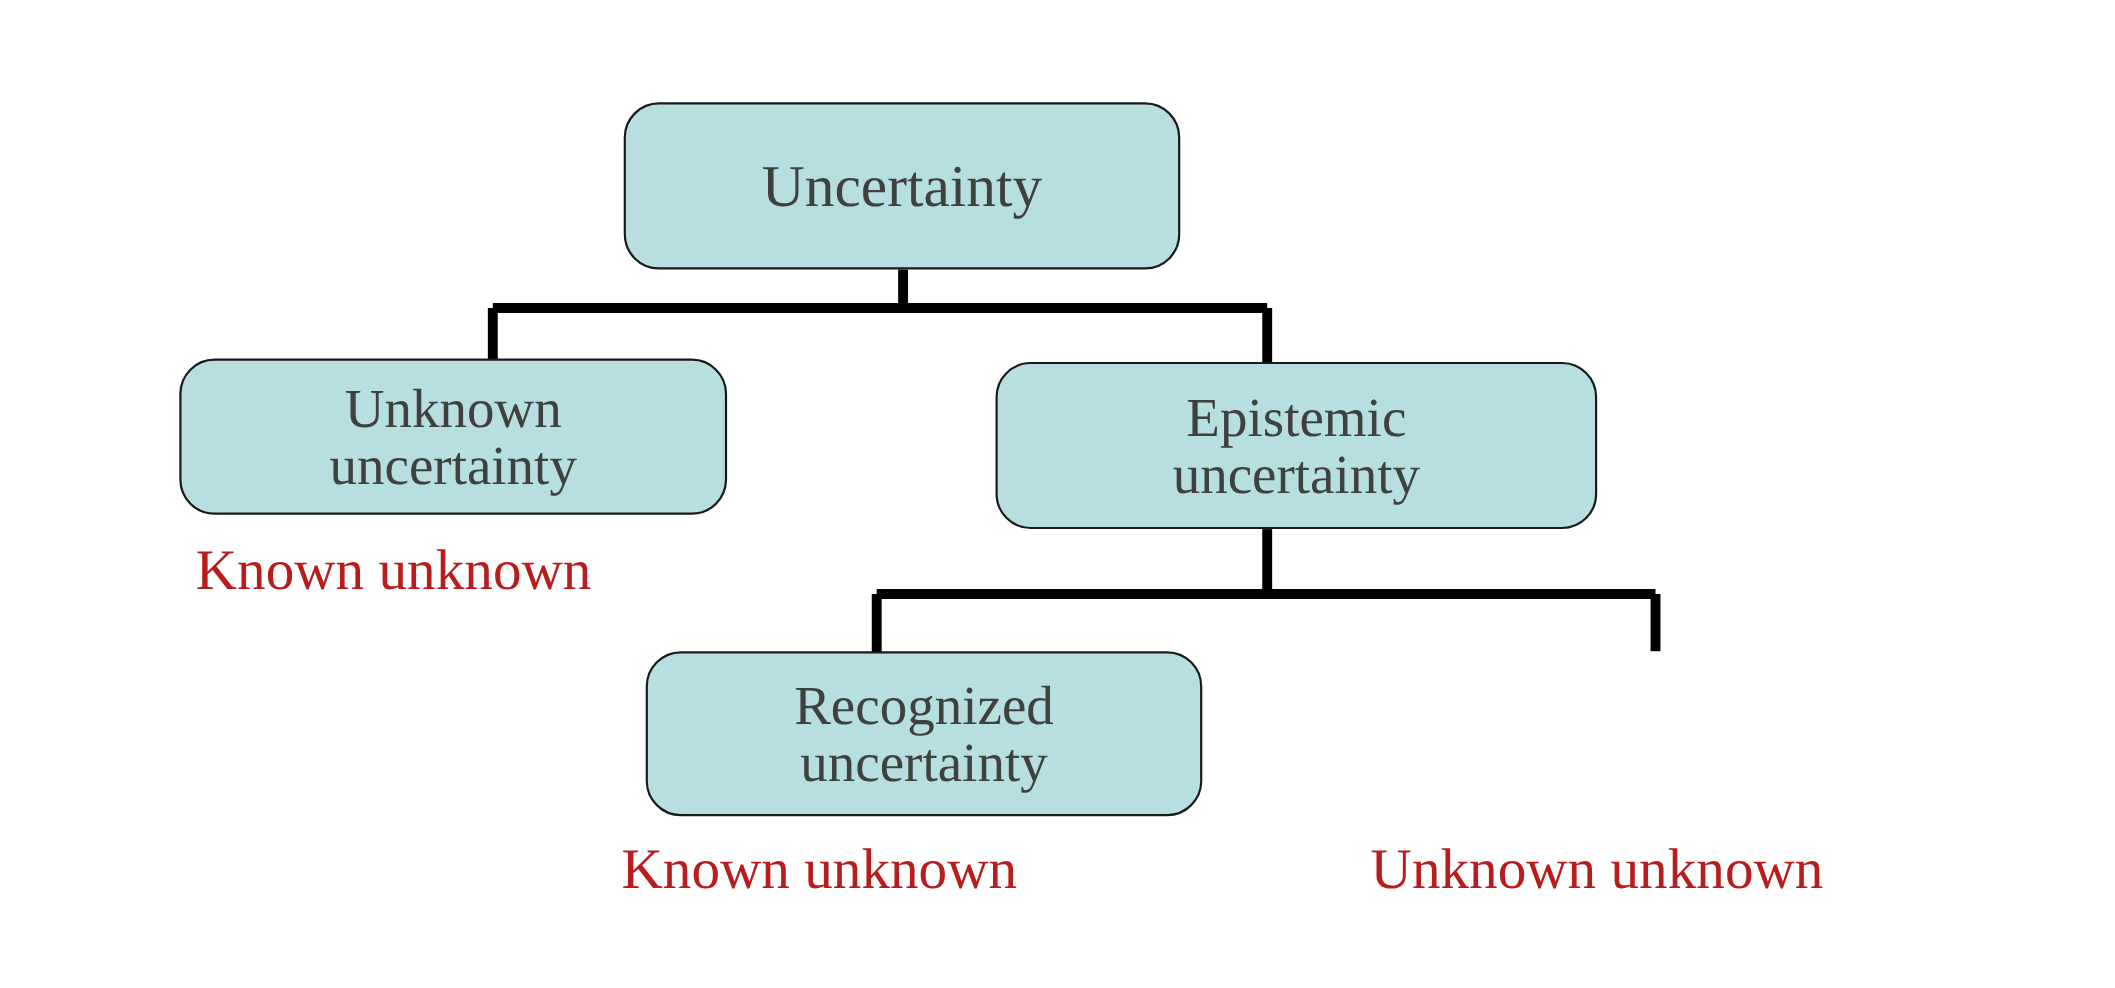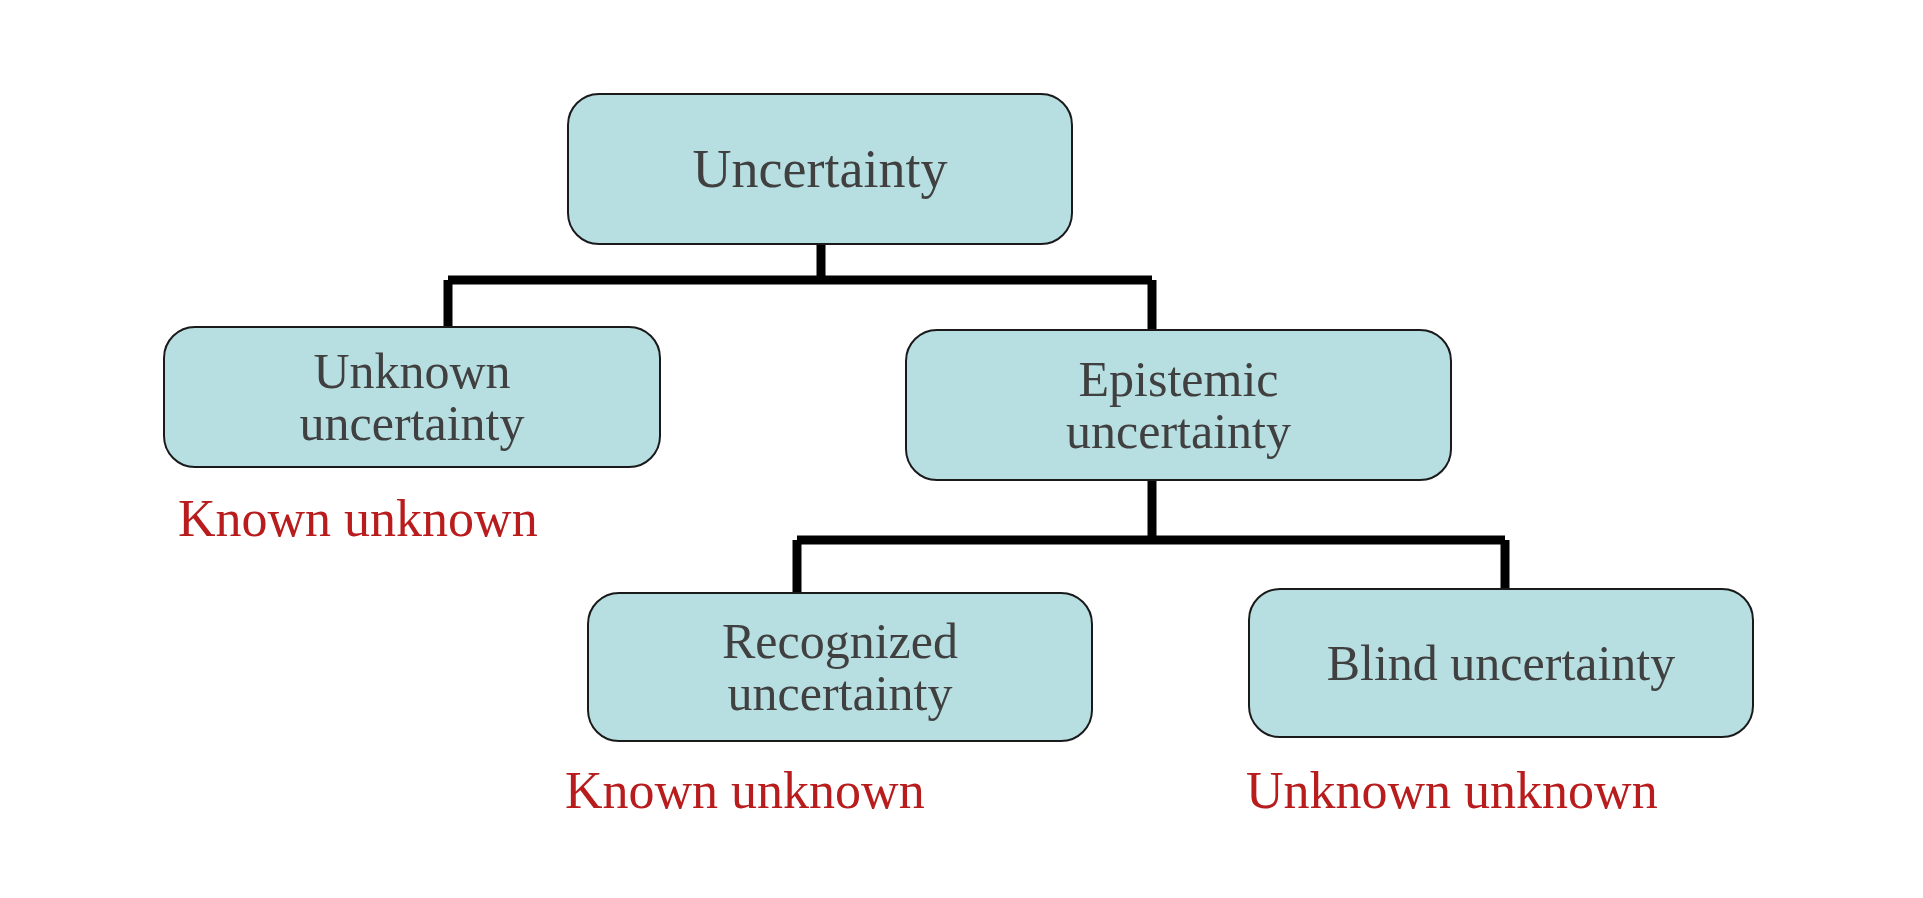--- a/index.html
+++ b/index.html
@@ -133,23 +133,20 @@
   <div class="node" id="node-epistemic">
     <span class="node-label">Epistemic
 uncertainty</span>
   </div>
 
   <div class="node" id="node-recognized">
     <span class="node-label">Recognized
 uncertainty</span>
   </div>
 
-  <div class="node" id="node-blind">
-    <span class="node-label">Blind uncertainty</span>
-  </div>
 
   <div class="caption" id="caption-aleatory">Known unknown</div>
 
   <div class="caption" id="caption-recognized">Known unknown</div>
 
   <div class="caption" id="caption-blind">Unknown unknown</div>
 
 </div>
 
 </body></html>

